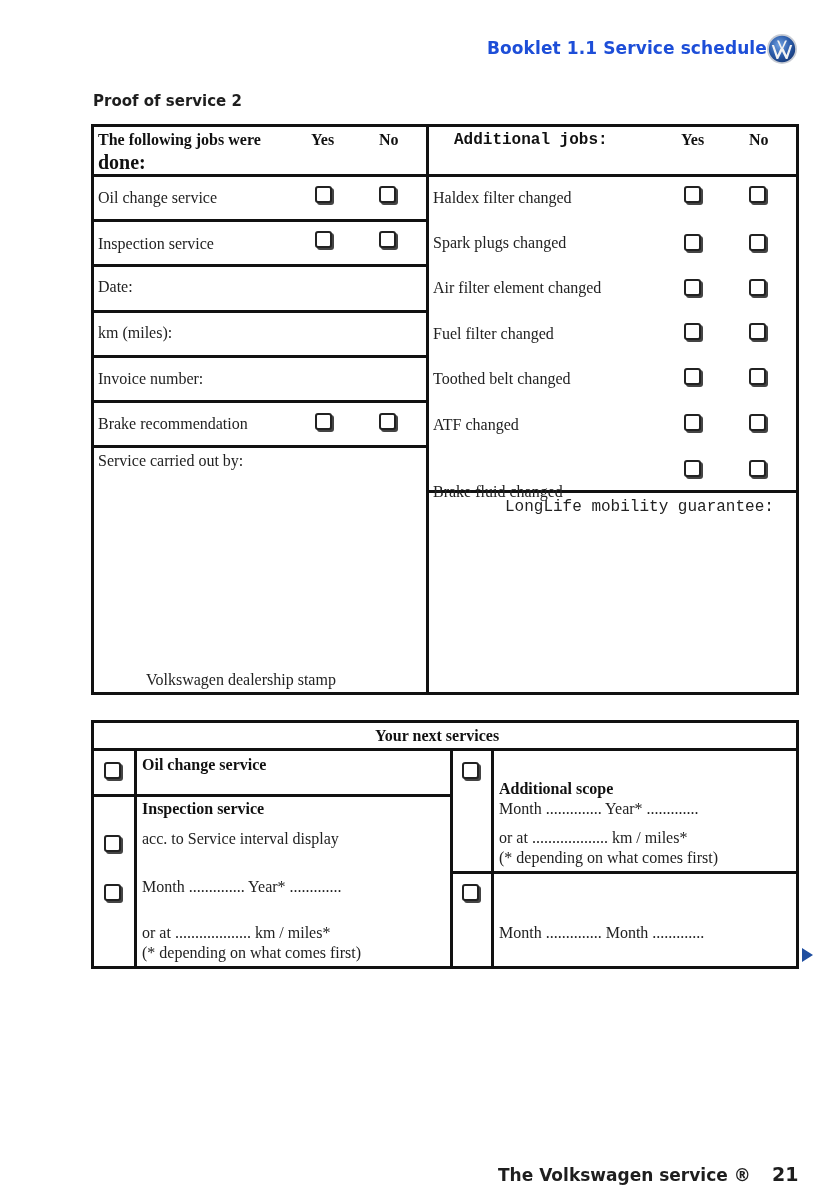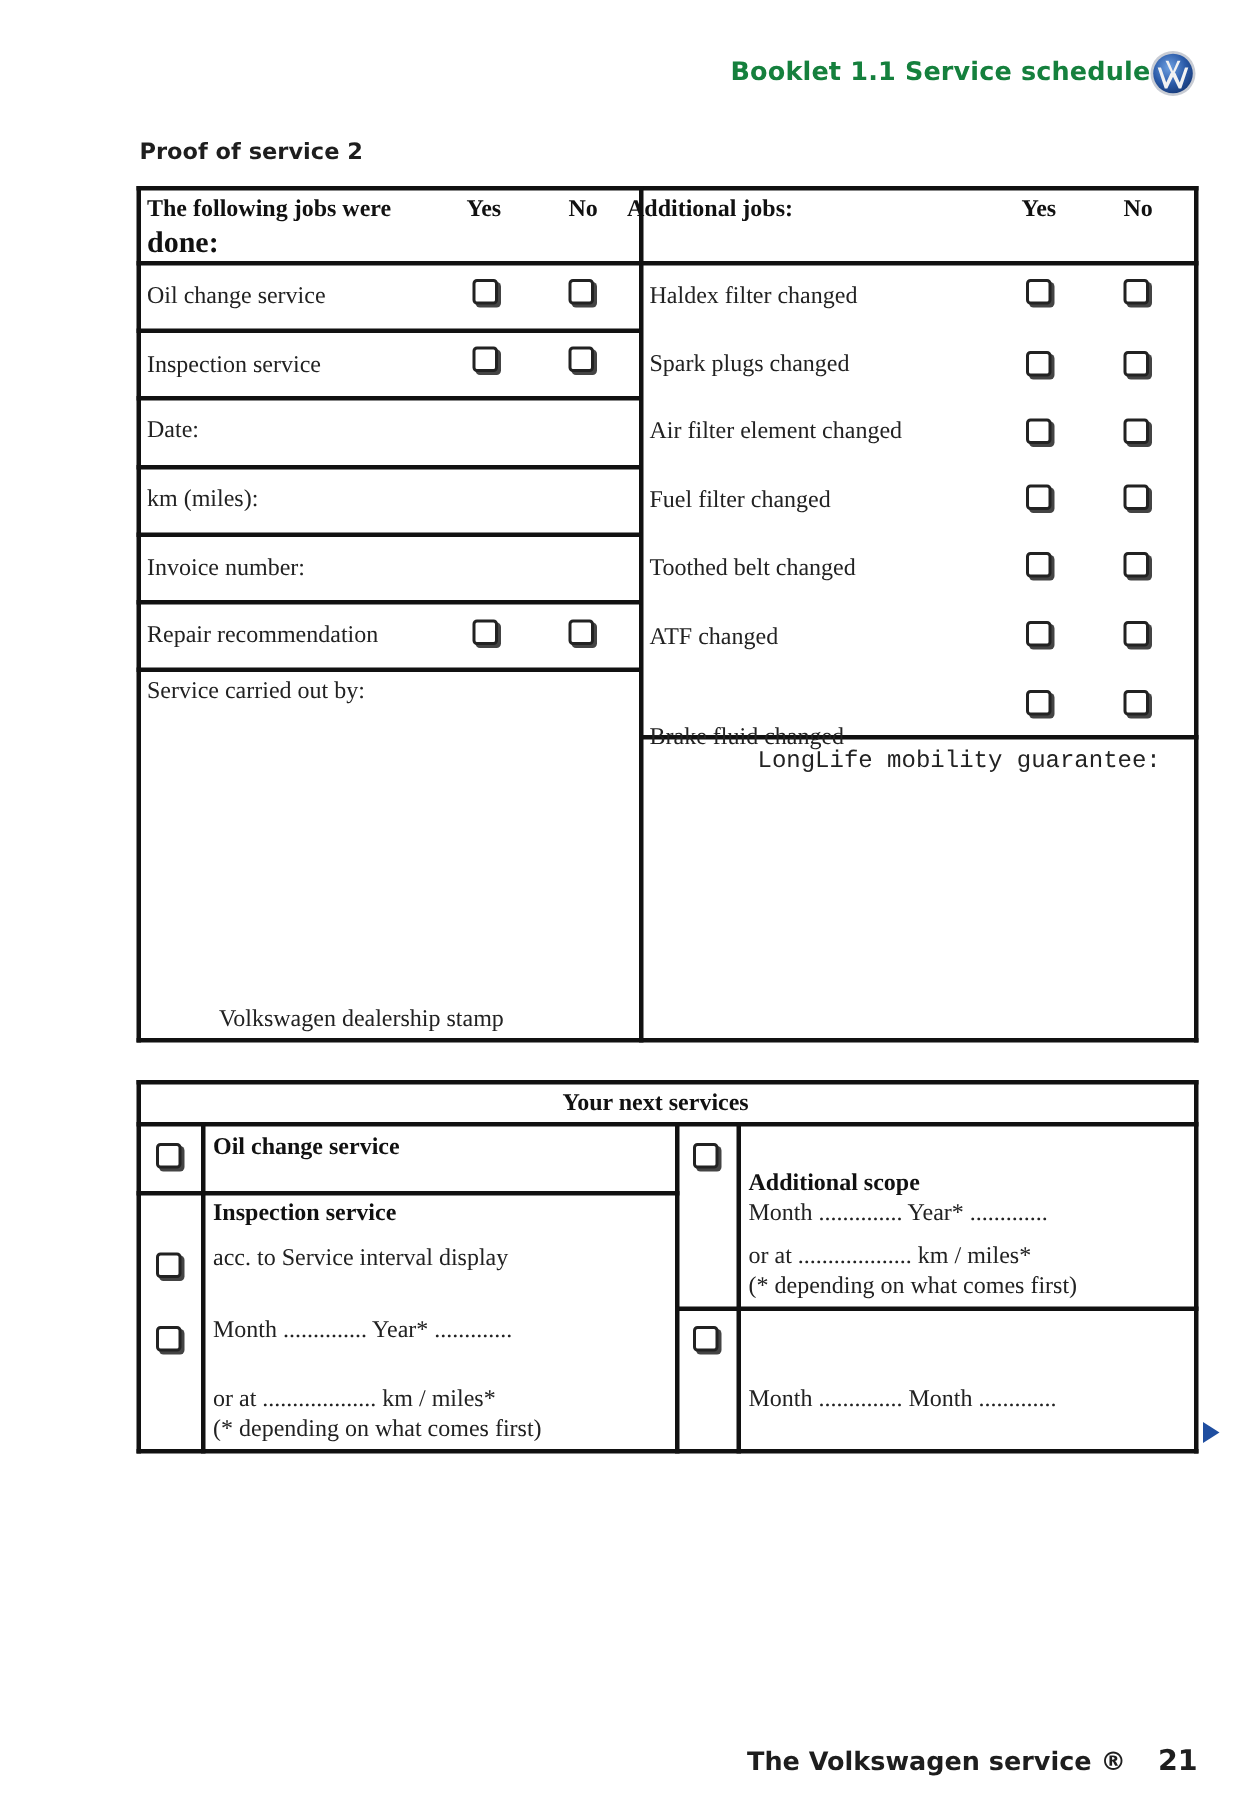--- a/index.html
+++ b/index.html
@@ -1,19 +1,19 @@
 <!DOCTYPE html>
 <html><head>
 <meta charset="utf-8">
 <style>
   html, body { margin: 0; padding: 0; background: #ffffff; }
   body { width: 830px; height: 1200px; position: relative; overflow: hidden; font-family: "Liberation Serif", serif; color: #1a1a1a; }
   .abs { position: absolute; }
 
-  .header-title { left: 487px; top: 38px; font-size: 17px; font-weight: bold; letter-spacing: 0.1px; font-family: "DejaVu Sans", sans-serif; color: #15803d; }
+  .header-title { left: 487px; top: 38px; font-size: 17px; font-weight: bold; letter-spacing: 0.1px; font-family: "DejaVu Sans", sans-serif; color: #1d4ed8; }
   .vw-logo { left: 766px; top: 33px; width: 32px; height: 32px; }
 
   .section-title { left: 93px; top: 92px; font-size: 15px; font-weight: bold; font-family: "DejaVu Sans", sans-serif; color: #1e1e1e; }
 
   
   .line { position: absolute; background: #111; }
 
   .cell-text { position: absolute; font-size: 16px; white-space: nowrap; color: #222; }
   .bold { font-weight: bold; color: #111; }
 
@@ -82,28 +82,28 @@
   <div>
     <div class="cell-text" style="left:98px; top:278px;">Date:</div>
   </div>
   <div>
     <div class="cell-text" style="left:98px; top:324px;">km (miles):</div>
   </div>
   <div>
     <div class="cell-text" style="left:98px; top:370px;">Invoice number:</div>
   </div>
   <div>
-    <div class="cell-text" style="left:98px; top:415px;">Repair recommendation</div>
+    <div class="cell-text" style="left:98px; top:415px;">Brake recommendation</div>
     <div class="cb" style="left:315px; top:413px;"></div>
     <div class="cb" style="left:379px; top:413px;"></div>
   </div>
   <div class="cell-text" style="left:98px; top:452px;">Service carried out by:</div>
   <div class="cell-text" style="left:146px; top:671px;">Volkswagen dealership stamp</div>
 
-  <div class="cell-text bold" style="left:418px; top:131px;">Additional jobs:</div>
+  <div class="cell-text bold" style="left:454px; top:131px;font-family:Liberation Mono, monospace;">Additional jobs:</div>
   <div class="cell-text bold" style="left:681px; top:131px;">Yes</div>
   <div class="cell-text bold" style="left:749px; top:131px;">No</div>
 
   <div>
     <div class="cell-text" style="left:433px; top:189px;">Haldex filter changed</div>
     <div class="cb" style="left:684px; top:186px;"></div>
     <div class="cb" style="left:749px; top:186px;"></div>
   </div>
   <div>
     <div class="cell-text" style="left:433px; top:234px;">Spark plugs changed</div>

